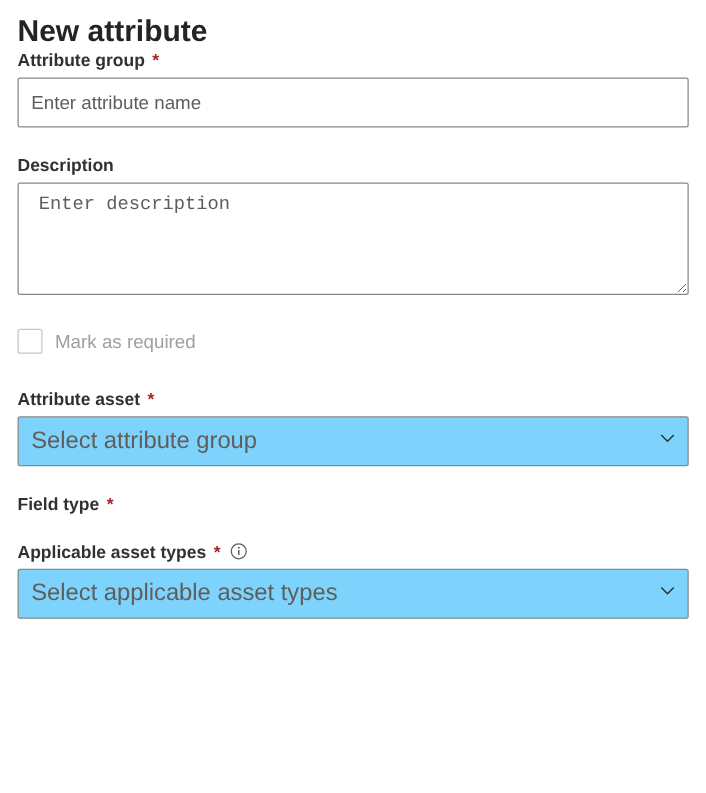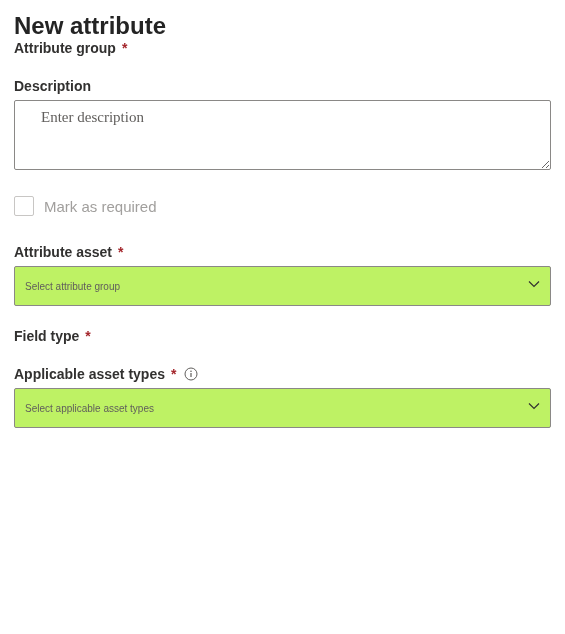--- a/index.html
+++ b/index.html
@@ -44,26 +44,26 @@
       font-size: 15px;
       font-family: inherit;
       color: #323130;
       background: #ffffff;
     }
     .text-input::placeholder {
       color: #605e5c;
     }
     .textarea-input {
       width: 100%;
-      height: 70px;
+      height: 90px;
       border: 1px solid #8a8886;
       border-radius: 2px;
-      padding: 8px 26px;
+      padding: 8px 16px;
       font-size: 15px;
-      font-family: Liberation Serif, serif;
+      font-family: Liberation Mono, monospace;
       color: #323130;
       background: #ffffff;
       resize: both;
     }
     .textarea-input::placeholder {
       color: #605e5c;
     }
     .checkbox-row {
       display: flex;
       align-items: center;
@@ -86,24 +86,24 @@
     .select-wrapper {
       position: relative;
       width: 100%;
     }
     .select-input {
       width: 100%;
       height: 40px;
       border: 1px solid #8a8886;
       border-radius: 2px;
       padding: 0 36px 0 10px;
-      font-size: 10px;
+      font-size: 19px;
       font-family: inherit;
       color: #323130;
-      background: #bef264;
+      background: #7dd3fc;
       display: flex;
       align-items: center;
       cursor: pointer;
     }
     .select-placeholder {
       color: #605e5c;
     }
     .select-value {
       color: #323130;
     }
@@ -123,20 +123,21 @@
 </head>
 <body>
 
 <h1 class="page-title">New attribute</h1>
 
 <div class="field-group">
   <div class="field-label">
     <span>Attribute group</span>
     <span class="required-asterisk">*</span>
   </div>
+  <input type="text" class="text-input" placeholder="Enter attribute name" style="">
 </div>
 
 <div class="field-group">
   <div class="field-label">
     <span>Description</span>
   </div>
   <textarea class="textarea-input" placeholder="Enter description" style=""></textarea>
 </div>
 
 <div class="checkbox-row">

